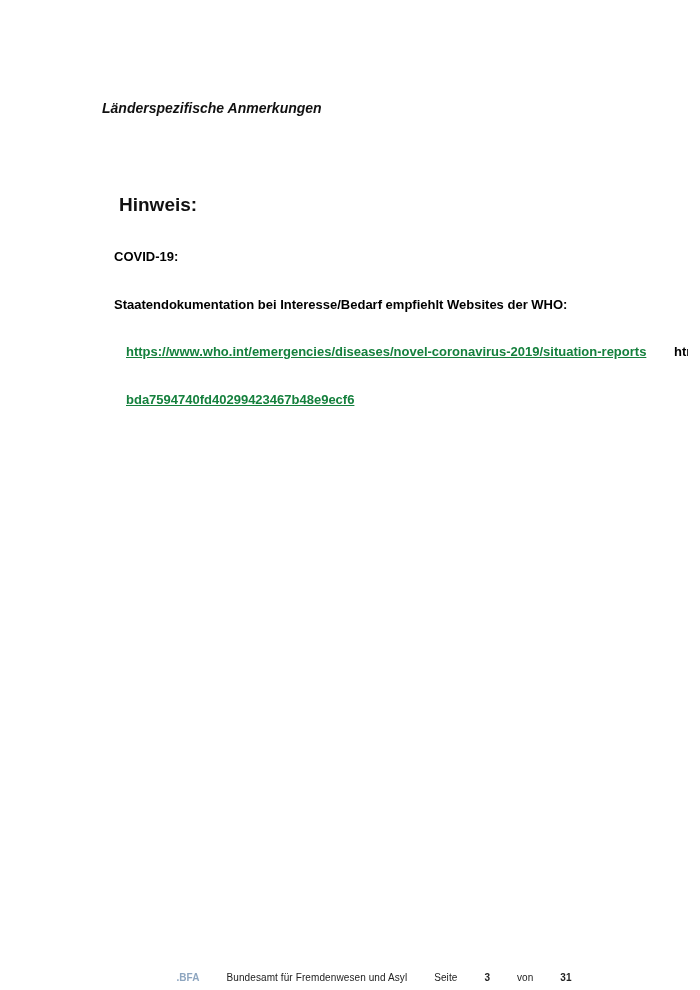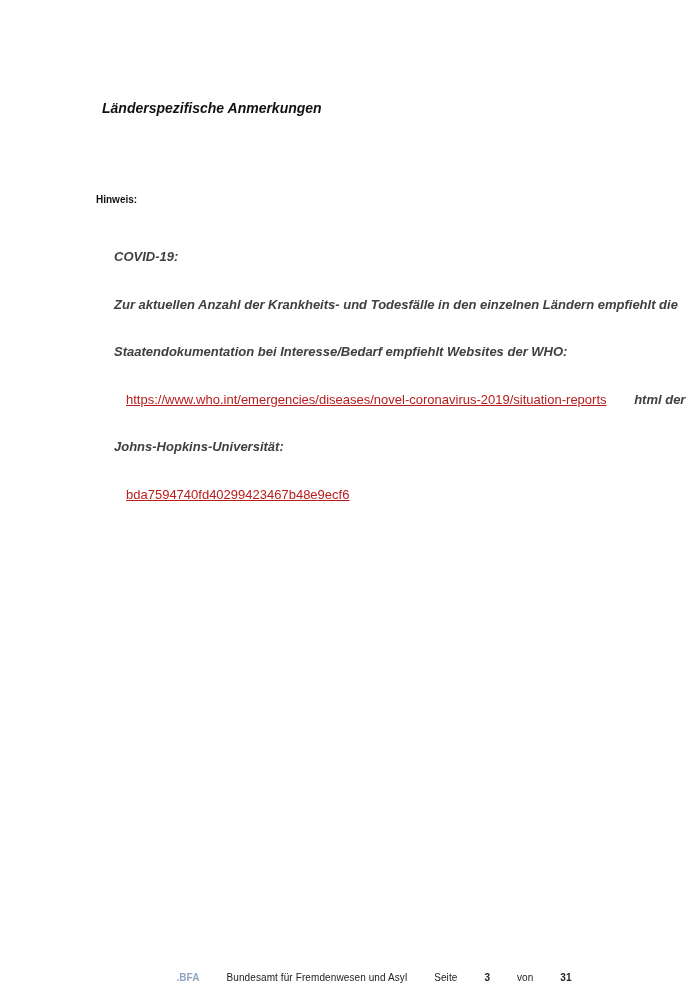--- a/index.html
+++ b/index.html
@@ -19,46 +19,45 @@
     left: 66px;
     top: 64px;
     font-size: 14px;
     font-weight: bold;
     font-style: italic;
     color: #111111;
     white-space: nowrap;
   }
   .note-label {
     position: absolute;
-    left: 60px;
+    left: 83px;
     top: 158px;
-    font-size: 10px;
+    font-size: 19px;
     font-weight: bold;
     color: #111111;
   }
   .body-block {
     position: absolute;
     left: 66px;
     top: 197px;
     width: 600px;
     font-size: 13px;
     line-height: 23.5px;
   }
   .body-line {
     white-space: nowrap;
   }
   .bi {
     font-weight: bold;
-    font-style: italic;
-    color: #404040;
+    color: #000000;
   }
   a.doc-link {
-    color: #b91c1c;
+    color: #15803d;
     text-decoration: underline;
-    font-weight: normal;
+    font-weight: bold;
     font-style: normal;
     cursor: pointer;
   }
   .footer {
     position: absolute;
     left: 0;
     top: 936px;
     width: 100%;
     text-align: center;
     font-size: 10px;
@@ -77,27 +76,25 @@
 <body>
 
 <div class="page">
 
   <div class="doc-title">Länderspezifische Anmerkungen</div>
 
   <div class="note-label">Hinweis:</div>
 
   <div class="body-block">
     <div class="body-line bi">COVID-19:</div>
-    <div class="body-line bi">Zur aktuellen Anzahl der Krankheits- und Todesfälle in den einzelnen Ländern empfiehlt die</div>
     <div class="body-line bi">Staatendokumentation bei Interesse/Bedarf empfiehlt Websites der WHO:</div>
     <div class="body-line">
       <a class="doc-link">https://www.who.int/emergencies/diseases/novel-coronavirus-2019/situation-reports</a>
       <span class="bi">html der</span>
     </div>
-    <div class="body-line bi">Johns-Hopkins-Universität:</div>
     <div class="body-line">
       <a class="doc-link">bda7594740fd40299423467b48e9ecf6</a>
     </div>
   </div>
 
   <div class="footer">
     <span class="logo">.BFA</span>
     <span>Bundesamt für Fremdenwesen und Asyl</span>
     <span>Seite</span>
     <span class="bold-num">3</span>

